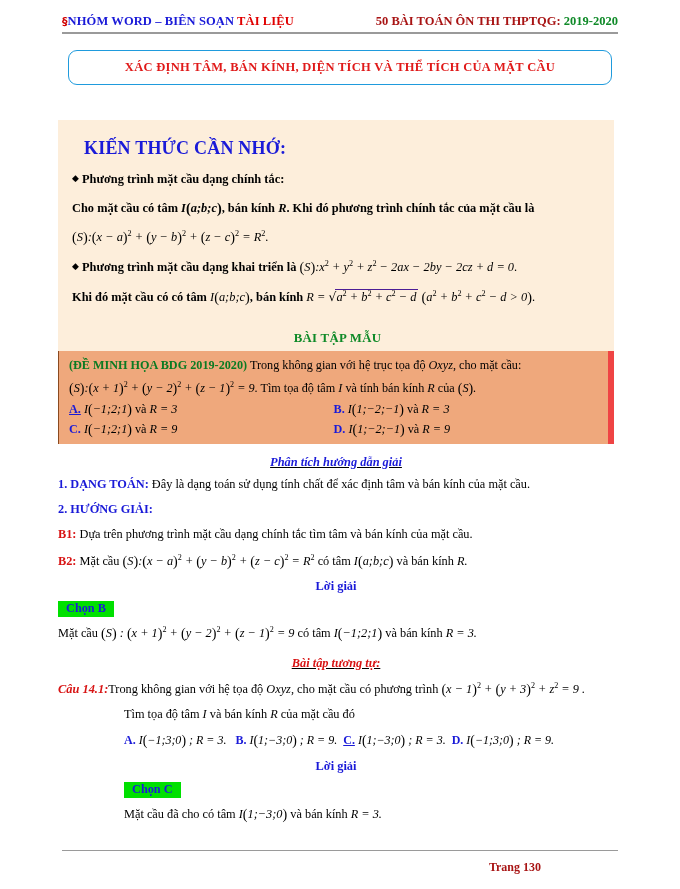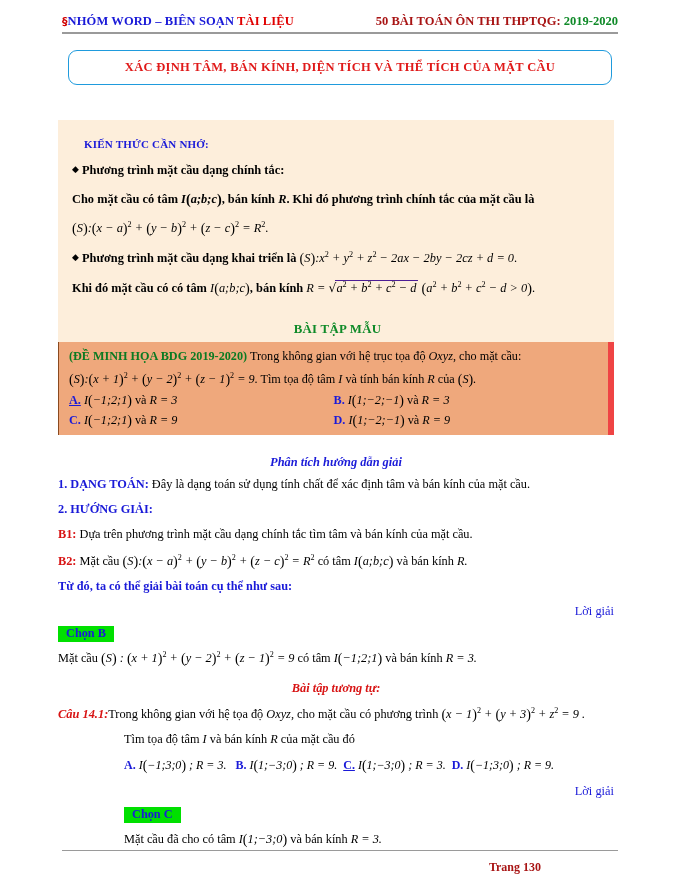--- a/index.html
+++ b/index.html
@@ -81,21 +81,21 @@
     width: 556px;
     background: #fdeedb;
     padding: 0;
     box-sizing: border-box;
   }
   .cream .inner { padding: 14px 14px 8px 14px; }
 
   .kt-head {
     color: #1a1ad8;
     font-weight: bold;
-    font-size: 11px;
+    font-size: 18px;
     margin: 4px 0 13px 12px;
     letter-spacing: .2px;
   }
   .kt-line {
     font-size: 12.4px;
     margin: 0 0 12px 0;
     line-height: 1.25;
   }
   .kt-line.b { font-weight: bold; }
   .bullet { font-family: "DejaVu Sans", sans-serif; font-size: 9px; vertical-align: 2px; }
@@ -147,21 +147,21 @@
   .opt-k { color: #1a1ad8; font-weight: bold; }
   .opt-k.sel { text-decoration: underline; }
 
   
   .body-low {
     position: absolute;
     left: 58px;
     width: 556px;
     top: 452px;
   }
-  .ctr { text-align: center; }
+  .ctr { text-align: center; text-decoration: underline; }
   .i-blue {
     color: #1a1ad8;
     font-style: italic;
     font-weight: bold;
     font-size: 12.4px;
   }
   .i-red {
     color: #d81414;
     font-style: italic;
     font-weight: bold;
@@ -169,23 +169,23 @@
   }
   .lbl-blue { color: #1a1ad8; font-weight: bold; }
   .lbl-red  { color: #d81414; font-weight: bold; }
   .ln {
     font-size: 12.3px;
     line-height: 1.3;
     margin: 0 0 9px 0;
   }
   .ln.tight { margin-bottom: 7px; }
   .loigiai {
-    text-align: right;
+    text-align: center;
     color: #1a1ad8;
-    font-weight: normal;
+    font-weight: bold;
     font-size: 12.4px;
     margin: 6px 0 7px 0;
   }
   .chon {
     display: inline-block;
     background: #00e000;
     color: #1a1ad8;
     font-weight: bold;
     font-size: 12.3px;
     padding: 0 8px;
@@ -328,23 +328,20 @@
     <div class="ln">
       <span class="lbl-red">B2:</span>
       <span>Mặt cầu</span>
       <span class="m"><span class="bigp">(</span><i>S</i><span class="bigp">)</span>:<span class="bigp">(</span><i>x</i> − <i>a</i><span class="bigp">)</span><sup class="e">2</sup> + <span class="bigp">(</span><i>y</i> − <i>b</i><span class="bigp">)</span><sup class="e">2</sup> + <span class="bigp">(</span><i>z</i> − <i>c</i><span class="bigp">)</span><sup class="e">2</sup> = <i>R</i><sup class="e">2</sup></span>
       <span>có tâm</span>
       <span class="m"><i>I</i><span class="bigp">(</span><i>a</i>;<i>b</i>;<i>c</i><span class="bigp">)</span></span>
       <span>và bán kính</span>
       <span class="m">R.</span>
     </div>
 
-    <div class="ln">
-      <span class="lbl-blue">Từ đó, ta có thể giải bài toán cụ thể như sau:</span>
-    </div>
 
     <div class="loigiai">Lời giải</div>
 
     <div class="ln tight">
       <span class="chon">Chọn B</span>
     </div>
 
     <div class="ln">
       <span>Mặt cầu</span>
       <span class="m"><span class="bigp">(</span><i>S</i><span class="bigp">)</span> : <span class="bigp">(</span><i>x</i> + 1<span class="bigp">)</span><sup class="e">2</sup> + <span class="bigp">(</span><i>y</i> − 2<span class="bigp">)</span><sup class="e">2</sup> + <span class="bigp">(</span><i>z</i> − 1<span class="bigp">)</span><sup class="e">2</sup> = 9</span>

